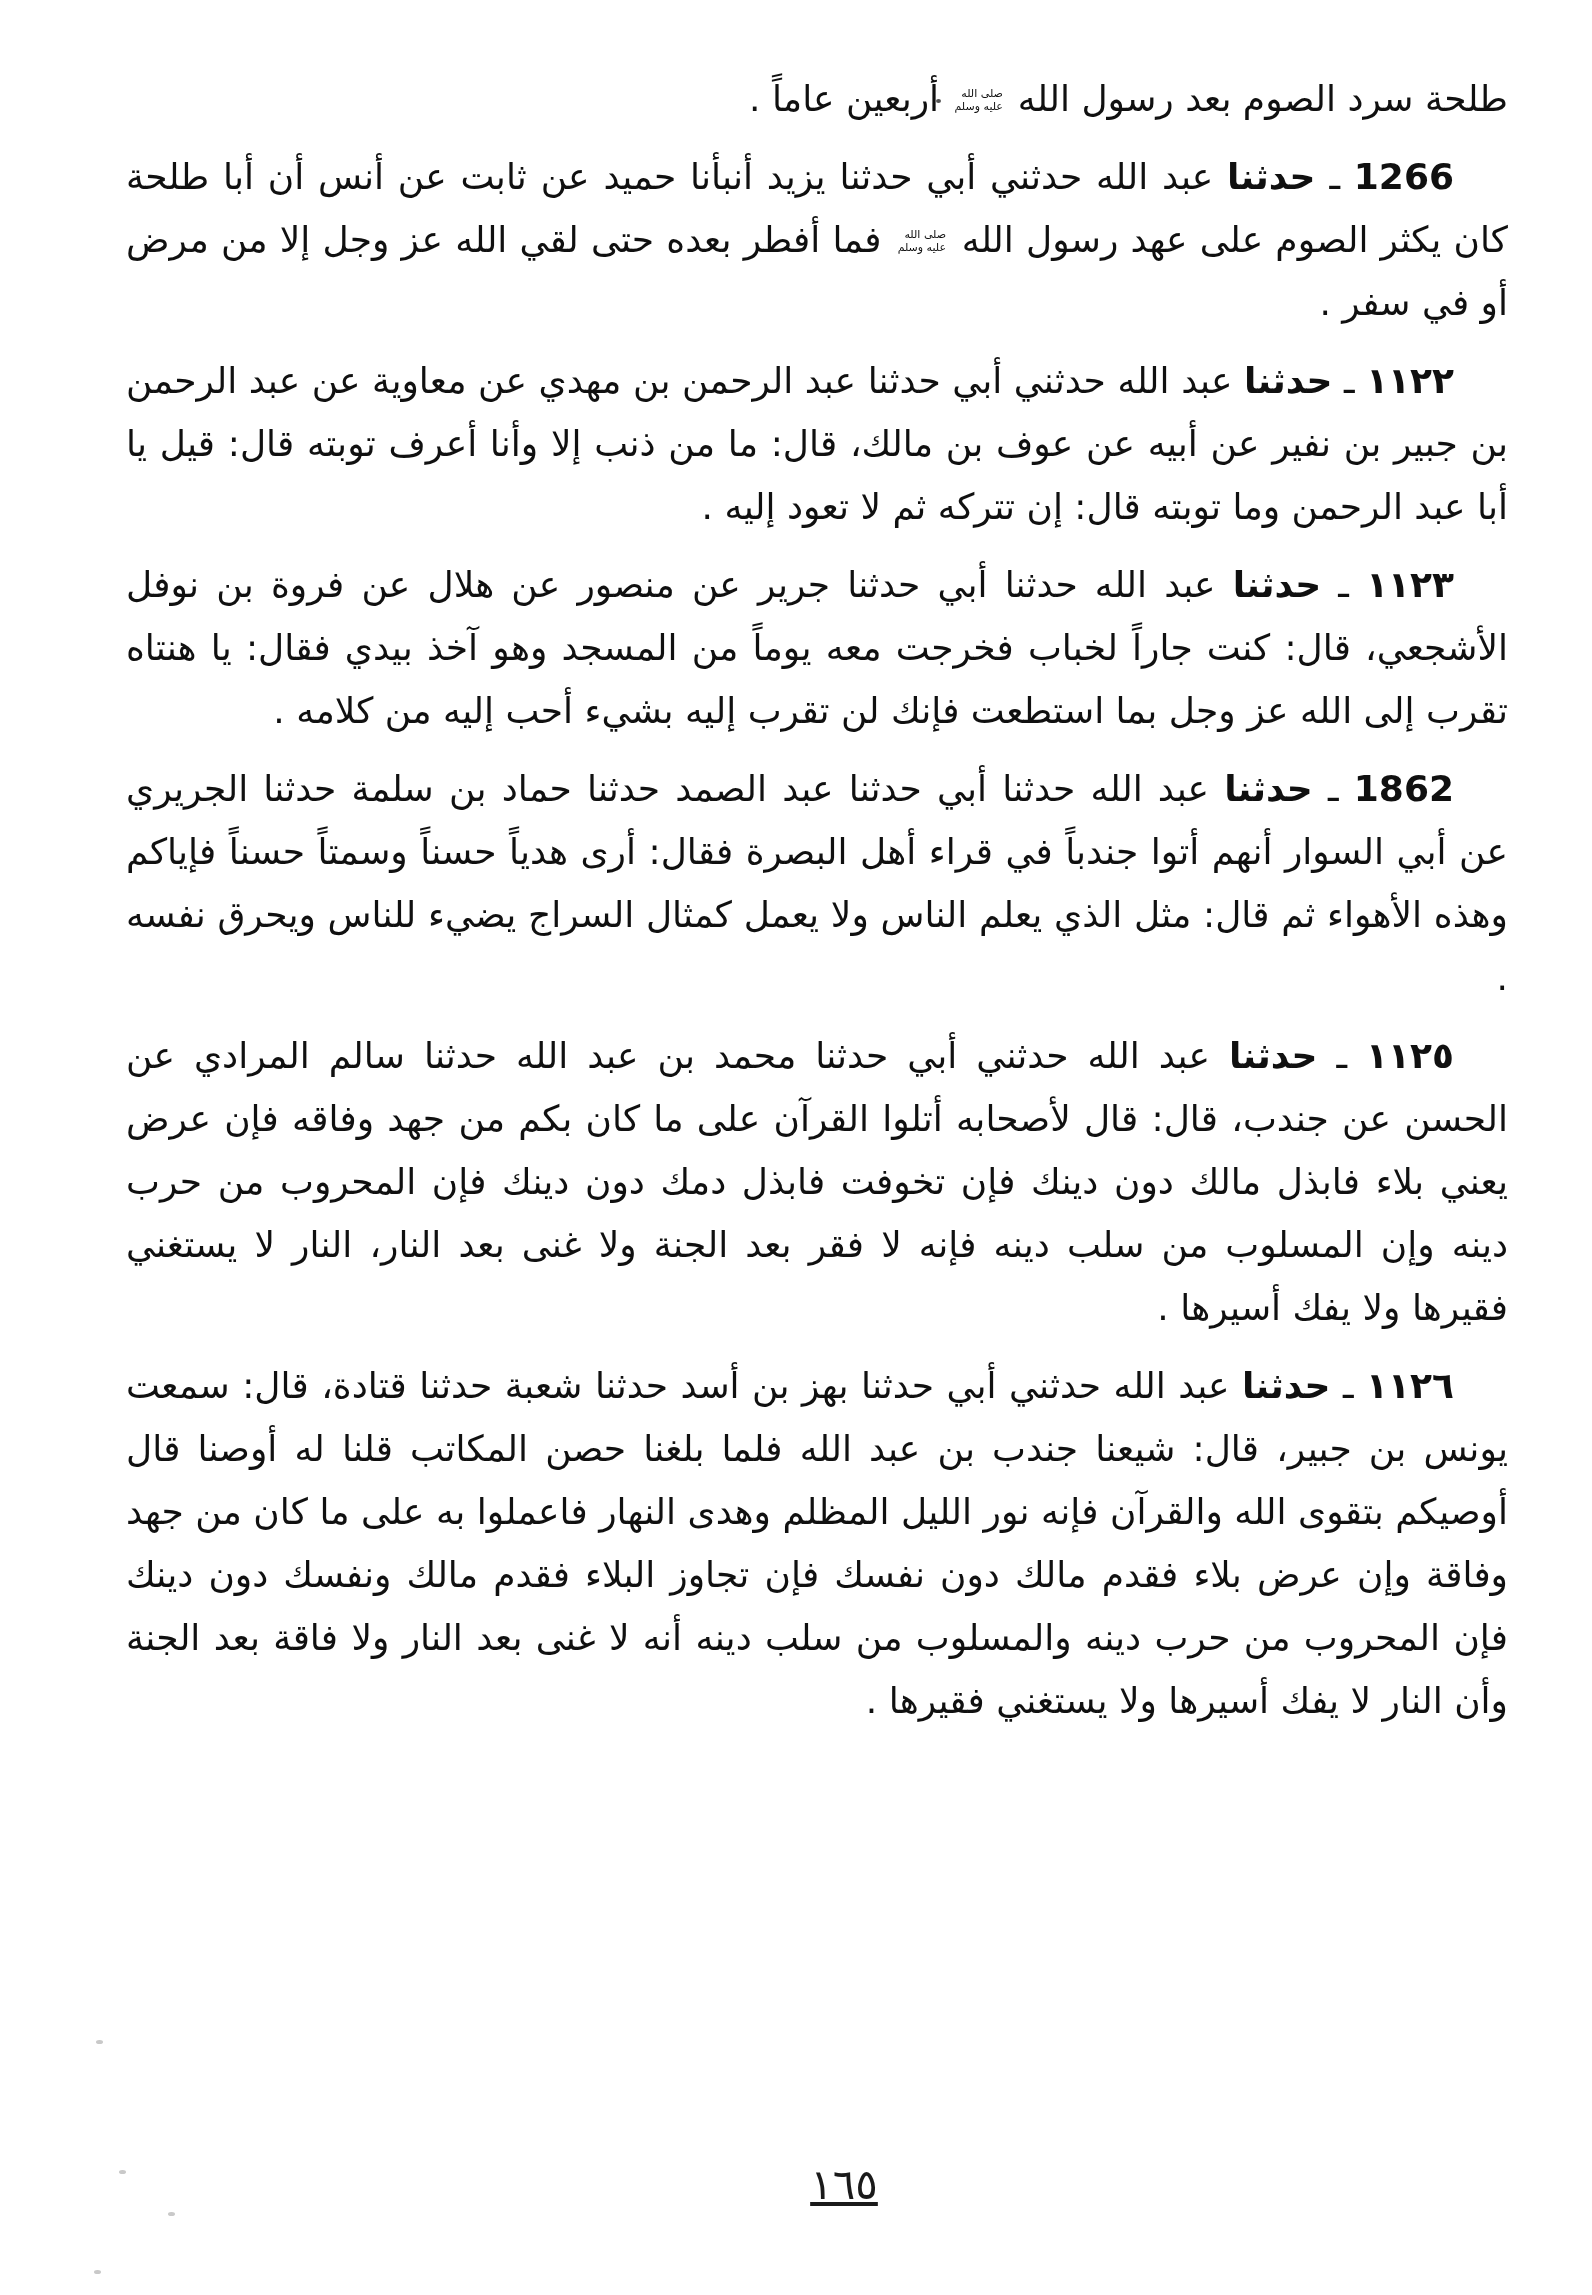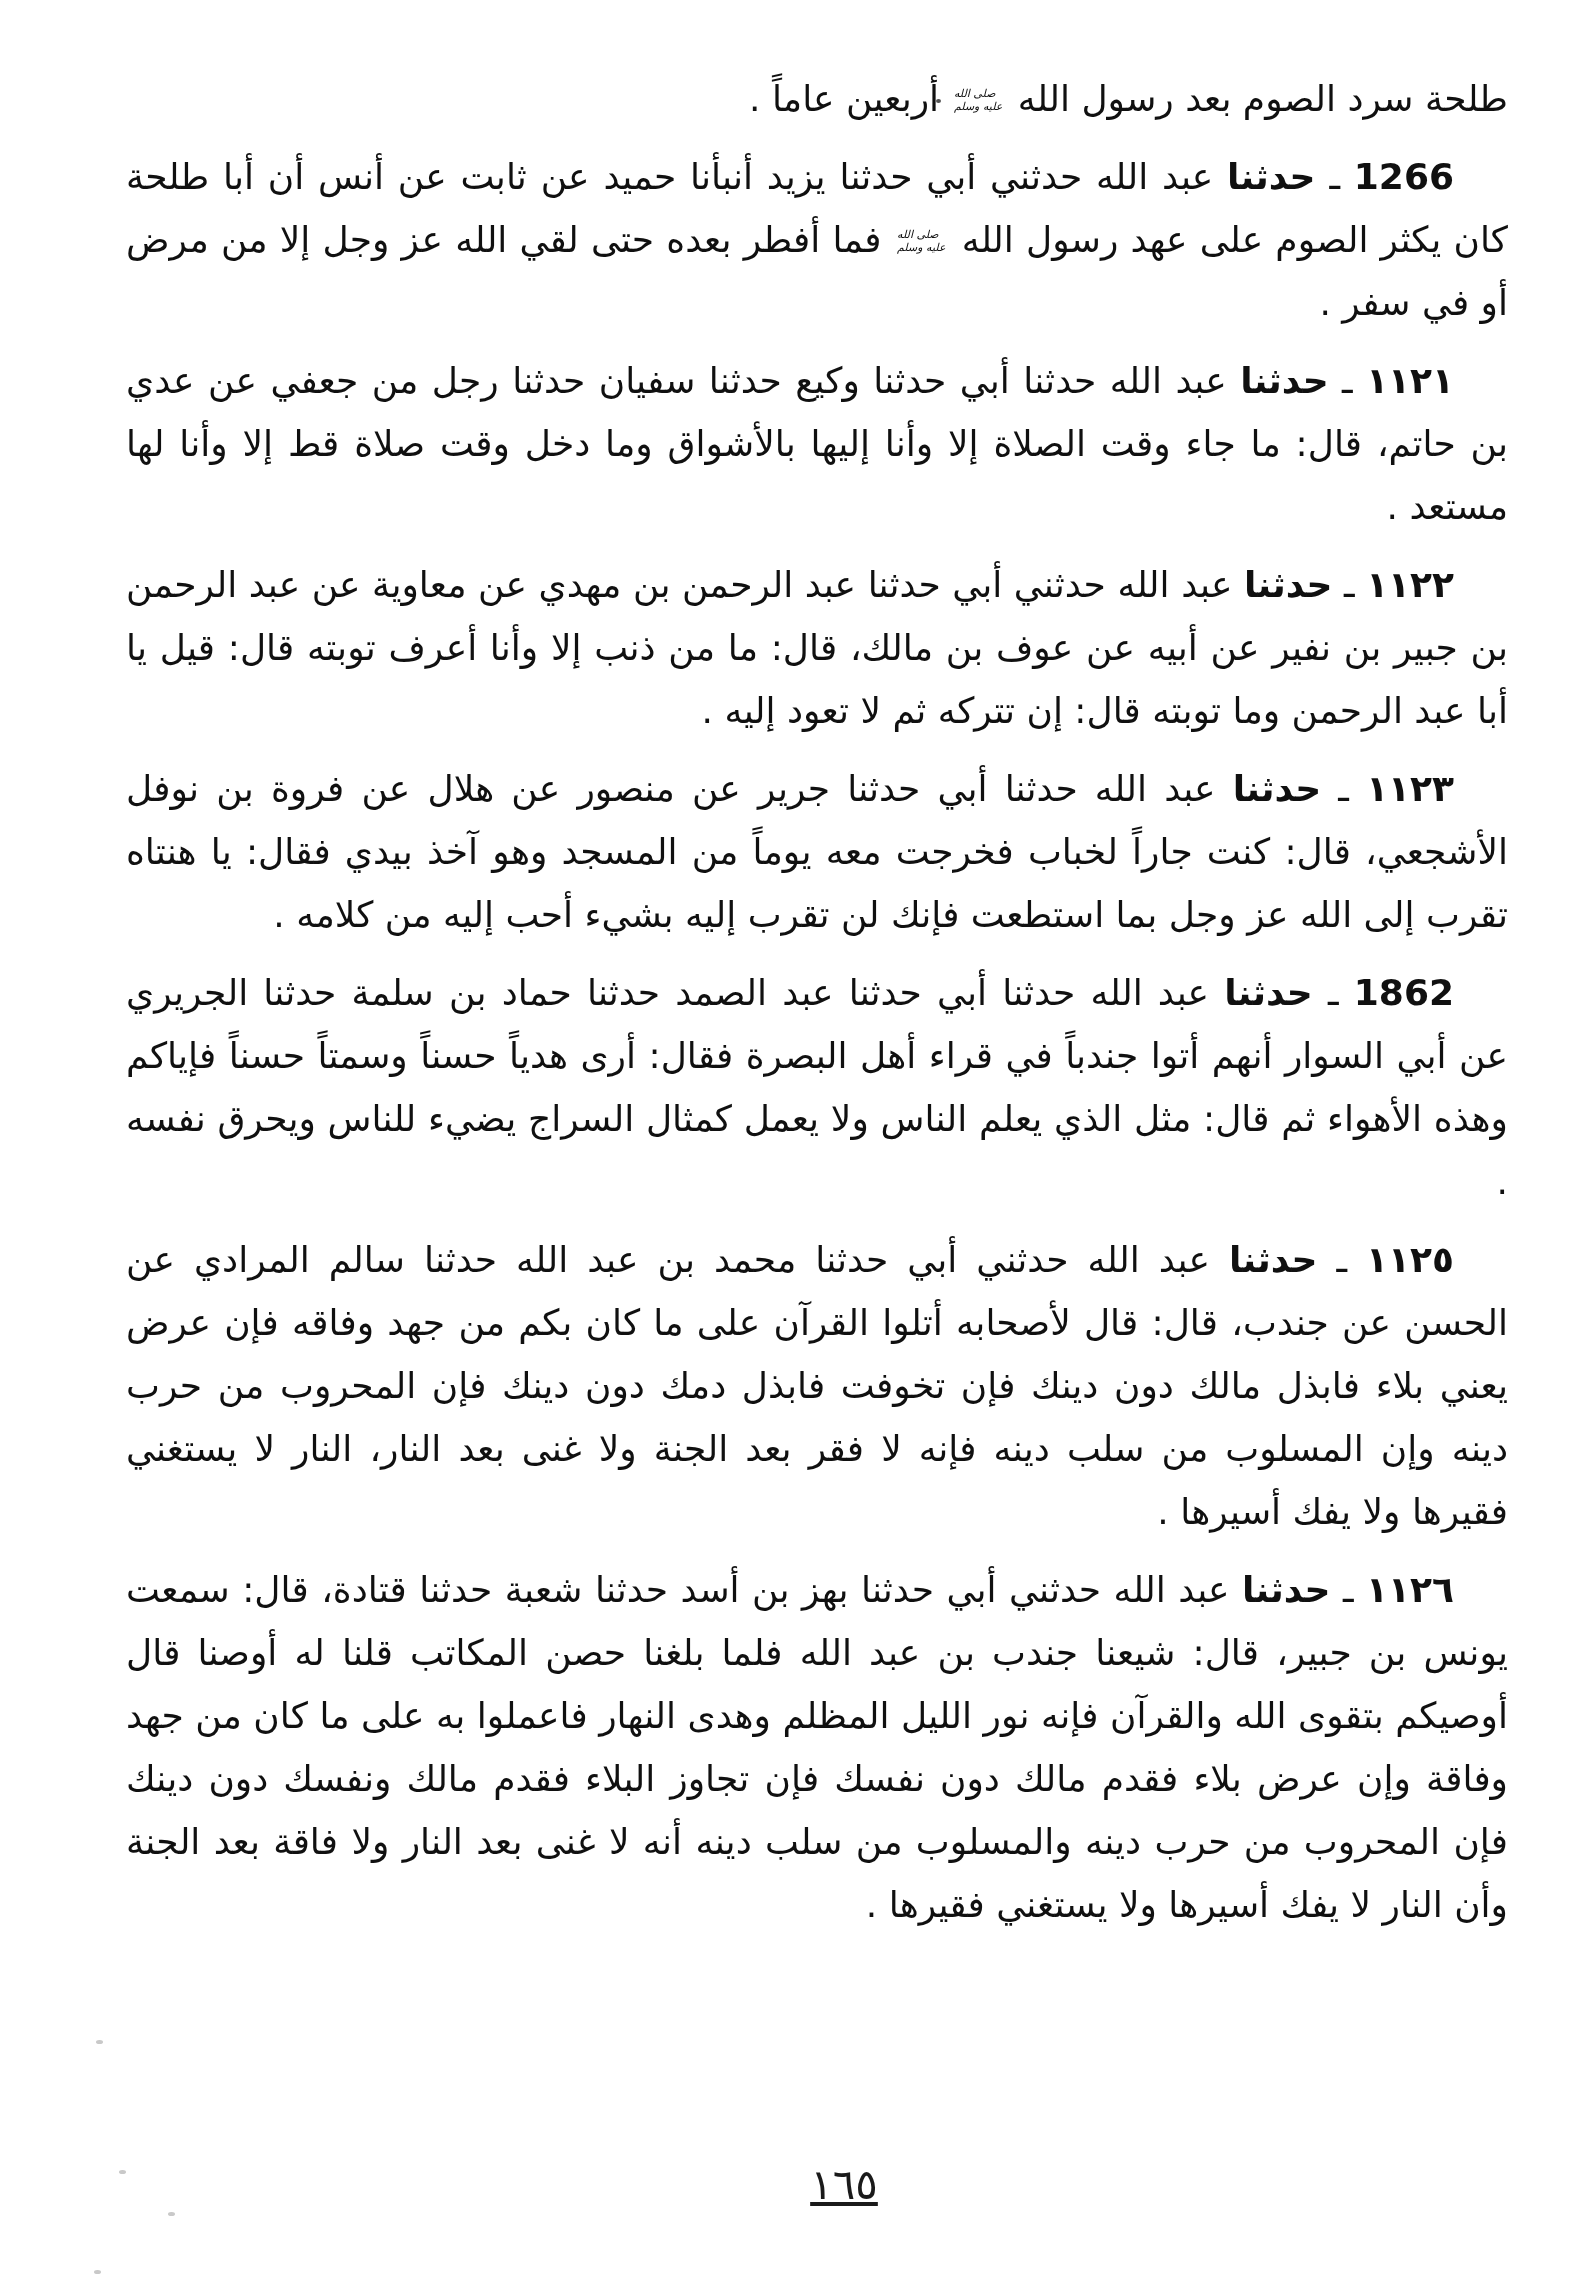--- a/index.html
+++ b/index.html
@@ -23,25 +23,24 @@
   .text-block p{margin:0 0 15px 0;}
   p.intro{text-align:right;}
   p.hadith{text-indent:54px;}
   .h-num,.h-opener{font-weight:bold;}
   .seal{
     display:inline-block;
     width:49px;
     font-size:11px;
     line-height:12.6px;
     font-weight:normal;
-    text-align:left;
+    text-align:right;
     vertical-align:middle;
     text-indent:0;
     margin:0 3.4px;
-    font-style:italic;
   }
   .seal span{display:block;}
   .footer-pagenum{
     position:absolute;
     top:2160px;left:844px;
     transform:translateX(-50%);
     font-size:42px;
     color:#1a1a1a;
     direction:rtl;
     text-decoration:underline;
@@ -66,21 +65,20 @@
   <div class="speck dark" style="top:99px;left:936px;"></div>
   <div class="speck faint" style="top:2040px;left:96px;"></div>
   <div class="speck faint" style="top:2170px;left:119px;"></div>
   <div class="speck faint" style="top:2212px;left:168px;"></div>
   <div class="speck faint" style="top:2270px;left:94px;"></div>
 
   <main class="text-block">
     <p class="intro">طلحة سرد الصوم بعد رسول الله <span class="seal"><span>صلى الله</span><span>عليه وسلم</span></span> أربعين عاماً .</p>
     <section>
         <p class="hadith"><span class="h-num">1266</span> ـ <span class="h-opener">حدثنا</span><span> عبد الله حدثني أبي حدثنا يزيد أنبأنا حميد عن ثابت عن أنس أن أبا طلحة كان يكثر الصوم على عهد رسول الله <span class="seal"><span>صلى الله</span><span>عليه وسلم</span></span> فما أفطر بعده حتى لقي الله عز وجل إلا من مرض أو في سفر .</span></p>
-        <p class="hadith"><span class="h-num">١١٢١</span> ـ <span class="h-opener">حدثنا</span><span> عبد الله حدثنا أبي حدثنا وكيع حدثنا سفيان حدثنا رجل من جعفي عن عدي بن حاتم، قال: ما جاء وقت الصلاة إلا وأنا إليها بالأشواق وما دخل وقت صلاة قط إلا وأنا لها مستعد .</span></p>
         <p class="hadith"><span class="h-num">١١٢٢</span> ـ <span class="h-opener">حدثنا</span><span> عبد الله حدثني أبي حدثنا عبد الرحمن بن مهدي عن معاوية عن عبد الرحمن بن جبير بن نفير عن أبيه عن عوف بن مالك، قال: ما من ذنب إلا وأنا أعرف توبته قال: قيل يا أبا عبد الرحمن وما توبته قال: إن تتركه ثم لا تعود إليه .</span></p>
         <p class="hadith"><span class="h-num">١١٢٣</span> ـ <span class="h-opener">حدثنا</span><span> عبد الله حدثنا أبي حدثنا جرير عن منصور عن هلال عن فروة بن نوفل الأشجعي، قال: كنت جاراً لخباب فخرجت معه يوماً من المسجد وهو آخذ بيدي فقال: يا هنتاه تقرب إلى الله عز وجل بما استطعت فإنك لن تقرب إليه بشيء أحب إليه من كلامه .</span></p>
         <p class="hadith"><span class="h-num">1862</span> ـ <span class="h-opener">حدثنا</span><span> عبد الله حدثنا أبي حدثنا عبد الصمد حدثنا حماد بن سلمة حدثنا الجريري عن أبي السوار أنهم أتوا جندباً في قراء أهل البصرة فقال: أرى هدياً حسناً وسمتاً حسناً فإياكم وهذه الأهواء ثم قال: مثل الذي يعلم الناس ولا يعمل كمثال السراج يضيء للناس ويحرق نفسه .</span></p>
         <p class="hadith"><span class="h-num">١١٢٥</span> ـ <span class="h-opener">حدثنا</span><span> عبد الله حدثني أبي حدثنا محمد بن عبد الله حدثنا سالم المرادي عن الحسن عن جندب، قال: قال لأصحابه أتلوا القرآن على ما كان بكم من جهد وفاقه فإن عرض يعني بلاء فابذل مالك دون دينك فإن تخوفت فابذل دمك دون دينك فإن المحروب من حرب دينه وإن المسلوب من سلب دينه فإنه لا فقر بعد الجنة ولا غنى بعد النار، النار لا يستغني فقيرها ولا يفك أسيرها .</span></p>
         <p class="hadith"><span class="h-num">١١٢٦</span> ـ <span class="h-opener">حدثنا</span><span> عبد الله حدثني أبي حدثنا بهز بن أسد حدثنا شعبة حدثنا قتادة، قال: سمعت يونس بن جبير، قال: شيعنا جندب بن عبد الله فلما بلغنا حصن المكاتب قلنا له أوصنا قال أوصيكم بتقوى الله والقرآن فإنه نور الليل المظلم وهدى النهار فاعملوا به على ما كان من جهد وفاقة وإن عرض بلاء فقدم مالك دون نفسك فإن تجاوز البلاء فقدم مالك ونفسك دون دينك فإن المحروب من حرب دينه والمسلوب من سلب دينه أنه لا غنى بعد النار ولا فاقة بعد الجنة وأن النار لا يفك أسيرها ولا يستغني فقيرها .</span></p>
       </section>
   </main>
 
   <div class="footer-pagenum">١٦٥</div>
 

